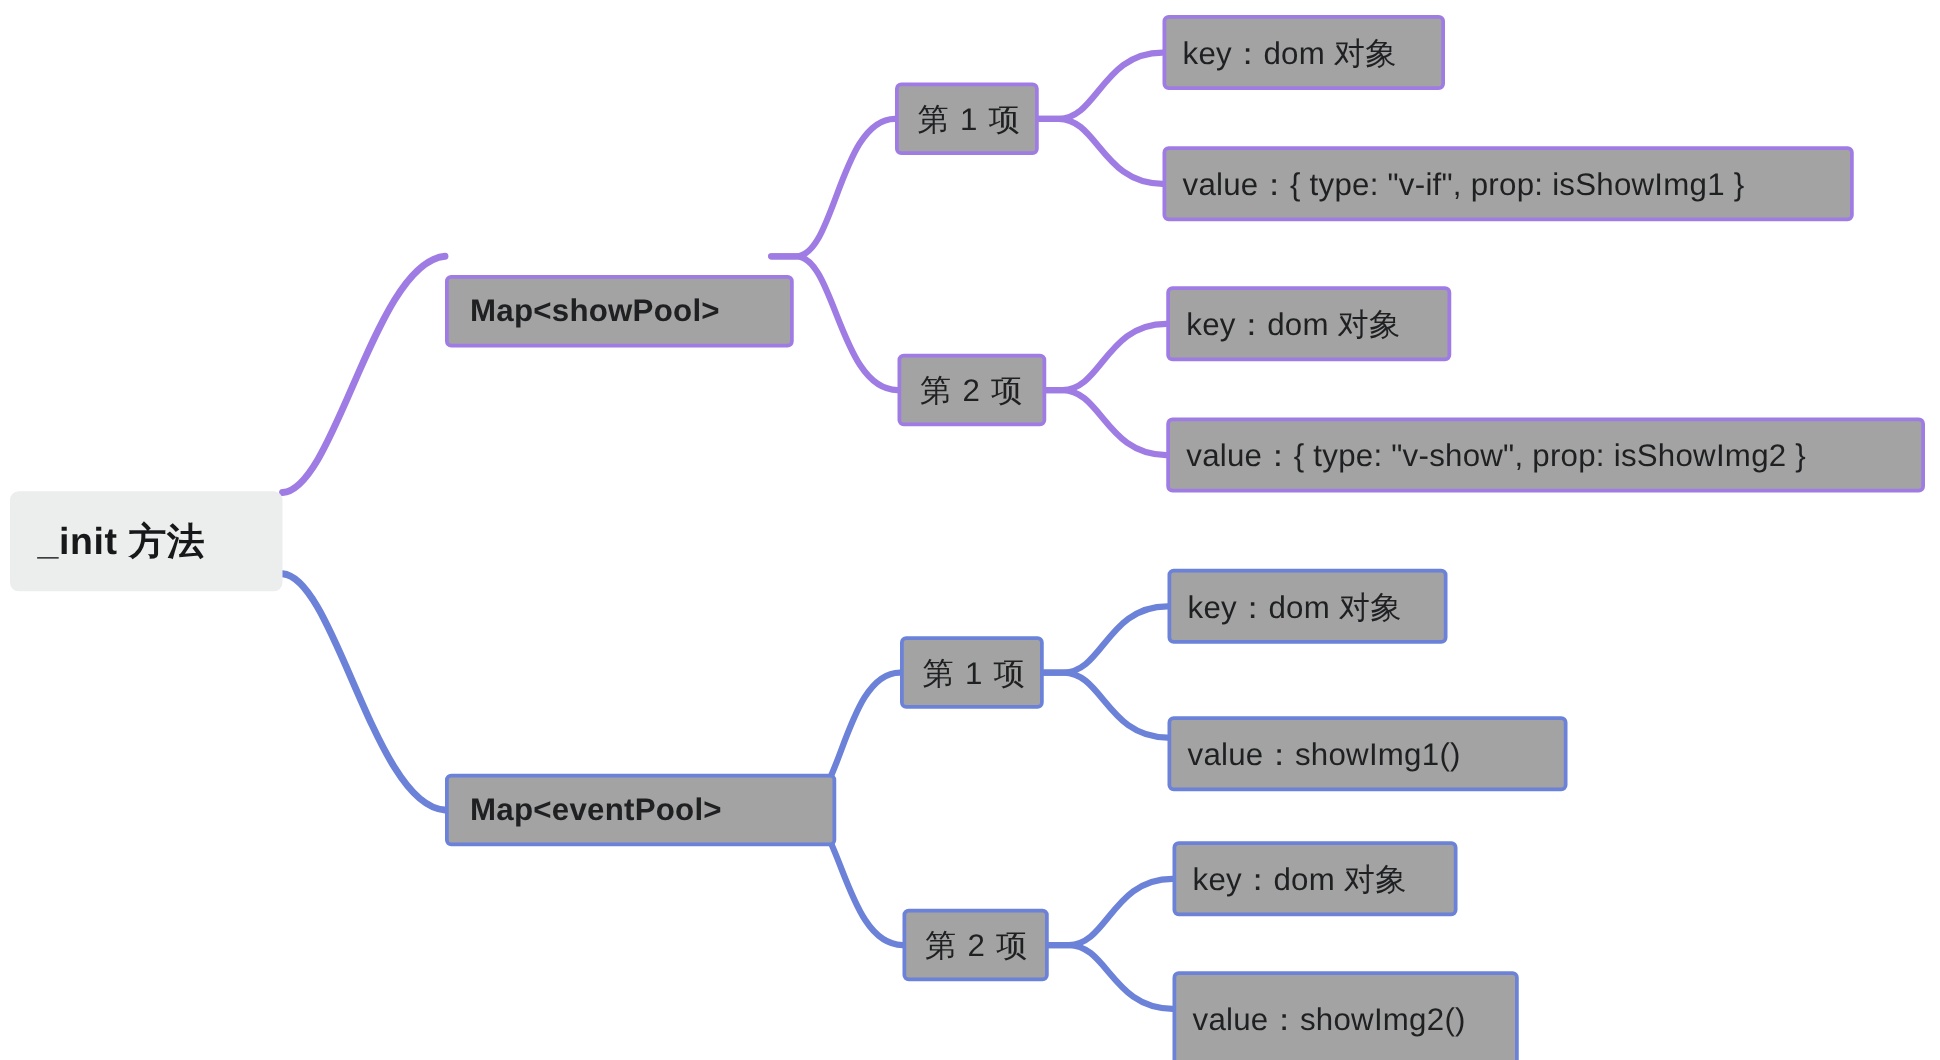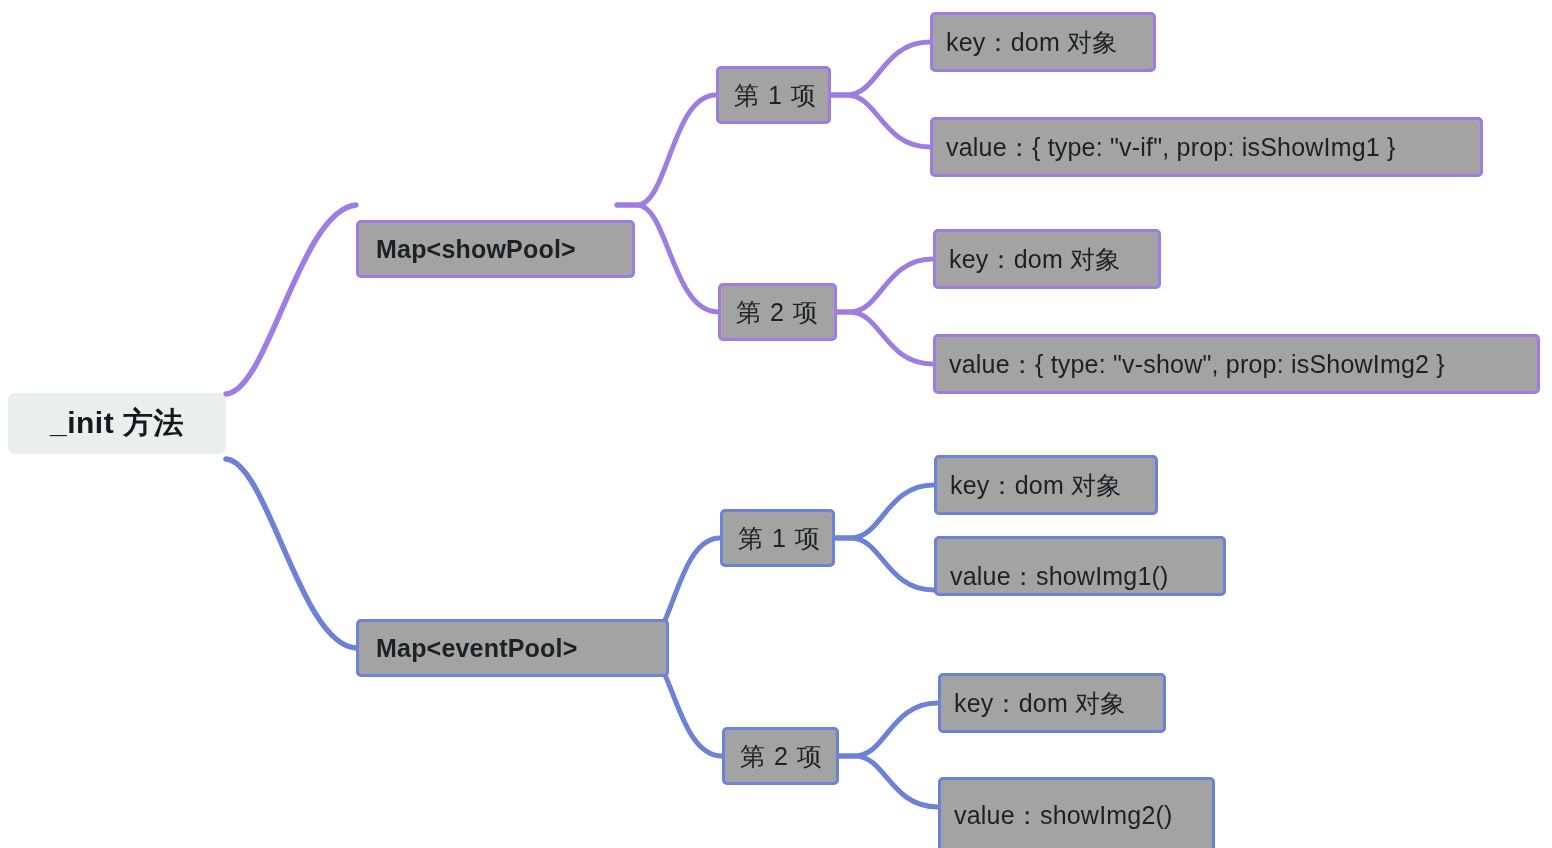--- a/index.html
+++ b/index.html
@@ -94,21 +94,21 @@
       <path stroke="#6b82d8" stroke-width="5" d="M 621,648 L 641,648 C 672,648 676,756 722,756"></path>
 
       <path stroke="#6b82d8" stroke-width="5" d="M 835,538 L 851,538 C 882,538 886,485 934,485"></path>
       <path stroke="#6b82d8" stroke-width="5" d="M 835,538 L 851,538 C 882,538 886,590 934,590"></path>
 
       <path stroke="#6b82d8" stroke-width="5" d="M 839,756 L 855,756 C 886,756 890,703 938,703"></path>
       <path stroke="#6b82d8" stroke-width="5" d="M 839,756 L 855,756 C 886,756 890,807 938,807"></path>
     </g>
   </svg>
 
-  <div class="node node-root" style="left:8px; top:393px; width:218px; height:61px;justify-content:center;">
+  <div class="node node-root" style="left:8px; top:393px; width:218px; height:80px;">
     <span>_init 方法</span>
   </div>
 
   <div class="node node-purple lvl2" style="left:356px; top:176px; width:279px; height:58px;margin-top:44px;">
     <span>Map&lt;showPool&gt;</span>
   </div>
 
   <div class="node node-blue lvl2" style="left:356px; top:619px; width:313px; height:58px;">
     <span>Map&lt;eventPool&gt;</span>
   </div>
@@ -138,21 +138,21 @@
   </div>
 
   <div class="node node-blue lvl3" style="left:720px; top:509px; width:115px; height:58px;">
     <span>第 1 项</span>
   </div>
 
   <div class="node node-blue lvl4" style="left:934px; top:455px; width:224px; height:60px;">
     <span>key：dom 对象</span>
   </div>
 
-  <div class="node node-blue lvl4" style="left:934px; top:536px; width:292px; height:60px;align-items:flex-end;">
+  <div class="node node-blue lvl4" style="left:934px; top:573px; width:320px; height:60px;">
     <span>value：showImg1()</span>
   </div>
 
   <div class="node node-blue lvl3" style="left:722px; top:727px; width:117px; height:58px;">
     <span>第 2 项</span>
   </div>
 
   <div class="node node-blue lvl4" style="left:938px; top:673px; width:228px; height:60px;">
     <span>key：dom 对象</span>
   </div>

